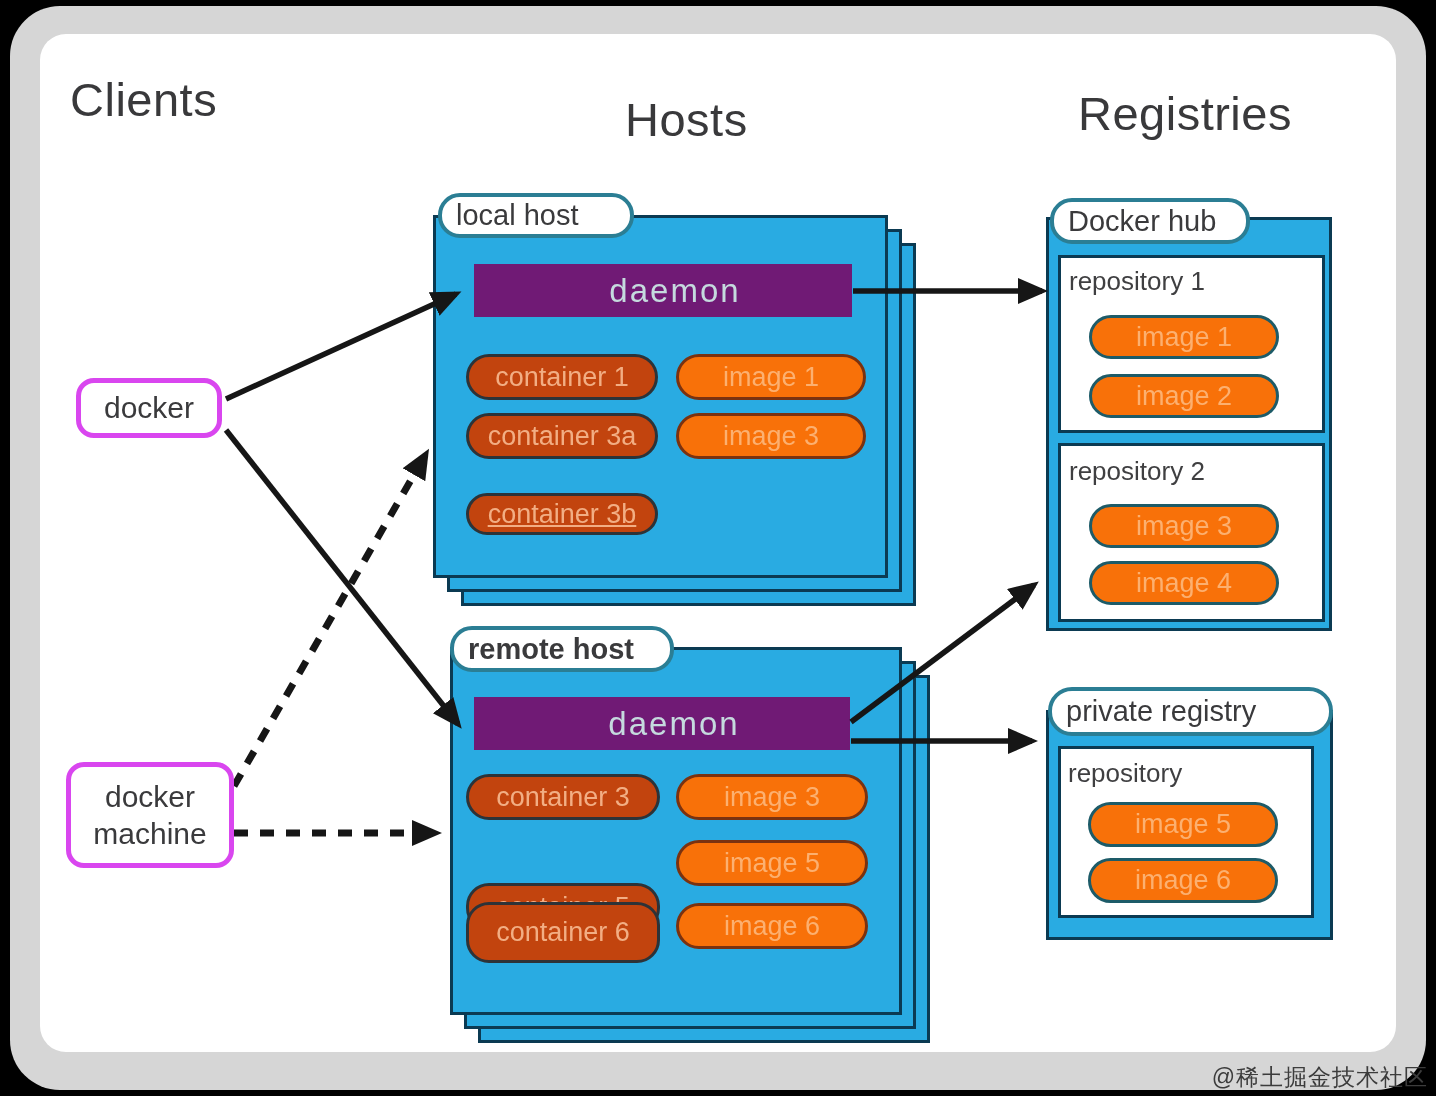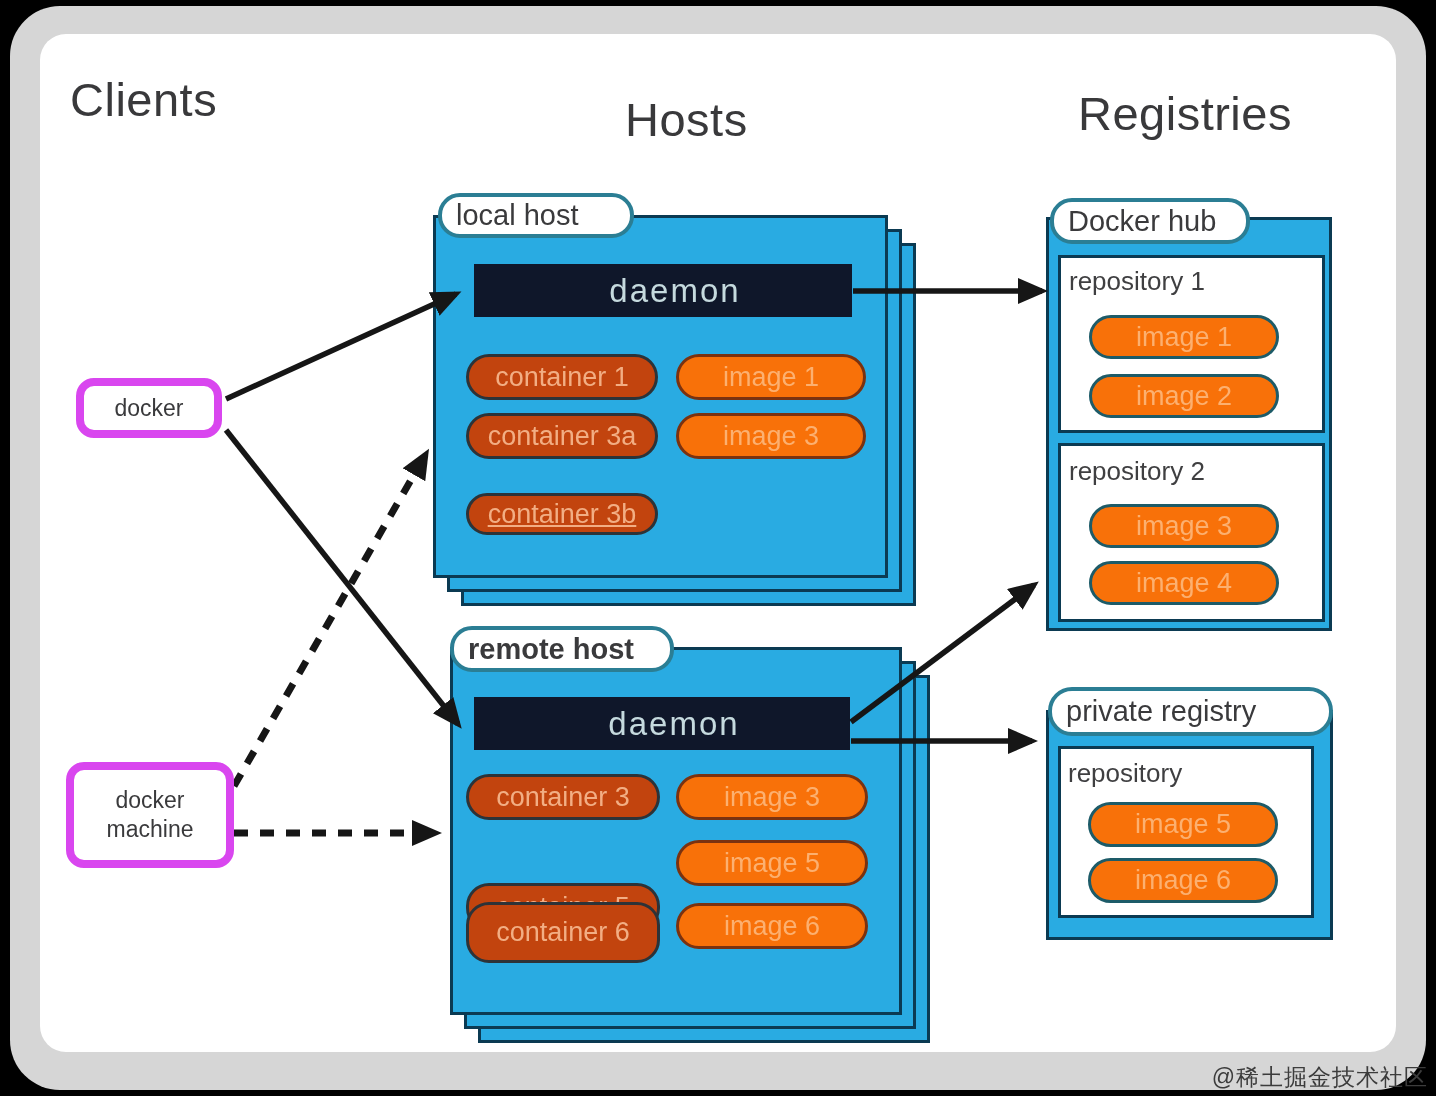--- a/index.html
+++ b/index.html
@@ -13,34 +13,34 @@
   }
   .card{
     position:absolute;left:40px;top:34px;width:1356px;height:1018px;
     background:#fff;border-radius:26px;
   }
   .heading{
     position:absolute;font-size:47px;color:#39393b;font-weight:500;
     letter-spacing:0.5px;white-space:nowrap;z-index:6;
   }
   .client{
-    position:absolute;background:#fff;border:8px solid #d946ef;border-radius:18px;
+    position:absolute;background:#fff;border:5px solid #d946ef;border-radius:18px;
     display:flex;align-items:center;justify-content:center;text-align:center;
-    font-size:23px;color:#3a3a3c;z-index:6;box-sizing:border-box;line-height:1.25;
+    font-size:30px;color:#3a3a3c;z-index:6;box-sizing:border-box;line-height:1.25;
   }
   .sheet{
     position:absolute;background:#29abe2;border:3px solid #0b3a52;box-sizing:border-box;z-index:2;
   }
   .tab{
     position:absolute;background:#fff;border:4px solid #2b7e94;border-radius:22px;
     display:flex;align-items:center;padding:0 14px;font-size:29px;font-weight:500;
     color:#3a3a3c;z-index:5;box-sizing:border-box;white-space:nowrap;
   }
   .daemon{
-    position:absolute;background:#0f172a;color:#c5dade;font-size:33px;letter-spacing:2px;
+    position:absolute;background:#701a75;color:#c5dade;font-size:33px;letter-spacing:2px;
     display:flex;align-items:center;justify-content:center;z-index:4;box-sizing:border-box;padding-left:24px;
   }
   .pill{
     position:absolute;border-radius:23px;display:flex;align-items:center;justify-content:center;
     font-size:27px;font-weight:500;z-index:4;box-sizing:border-box;white-space:nowrap;
   }
   .pill.container{background:#c2440e;border:3px solid #2d3338;color:#f2ae84;}
   .pill.himage{background:#f87109;border:3px solid #7a3210;color:#fcb070;}
   .pill.rimage{background:#f87109;border:3px solid #1d5b68;color:#fcb070;}
   .regbox{

